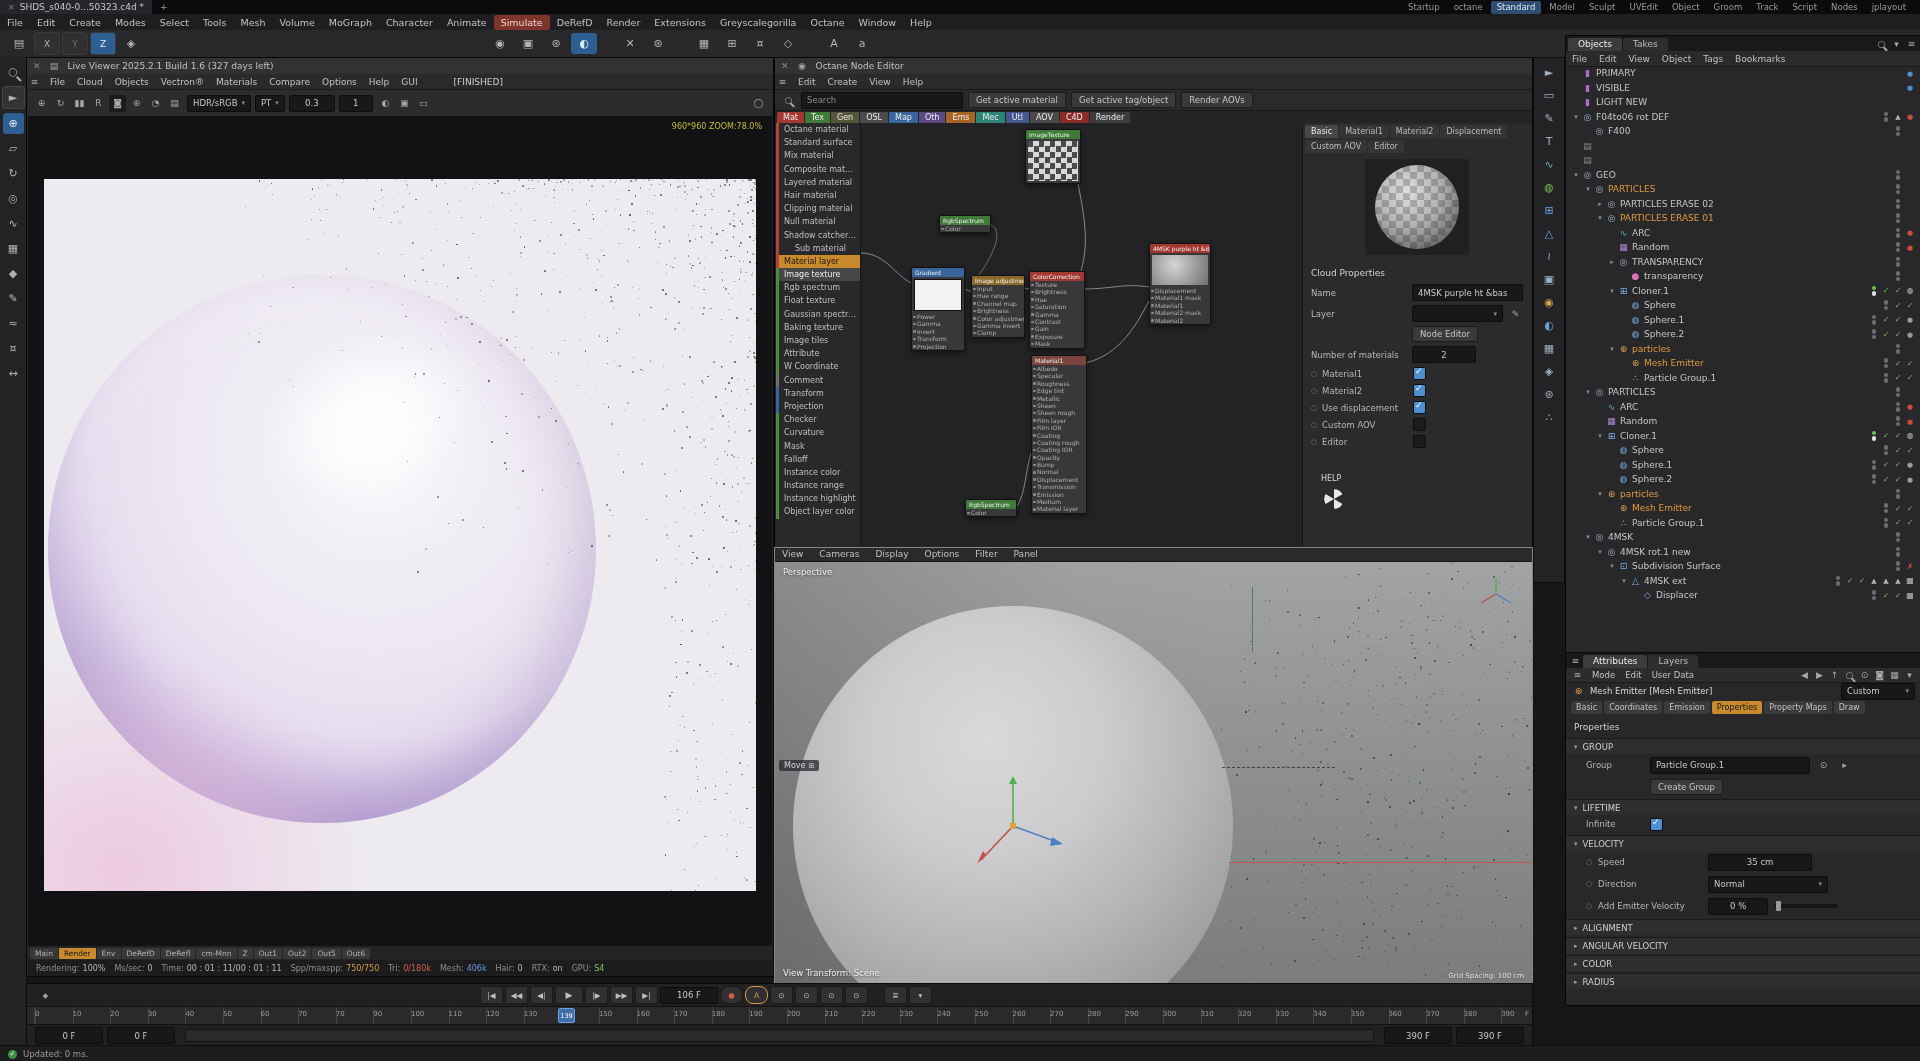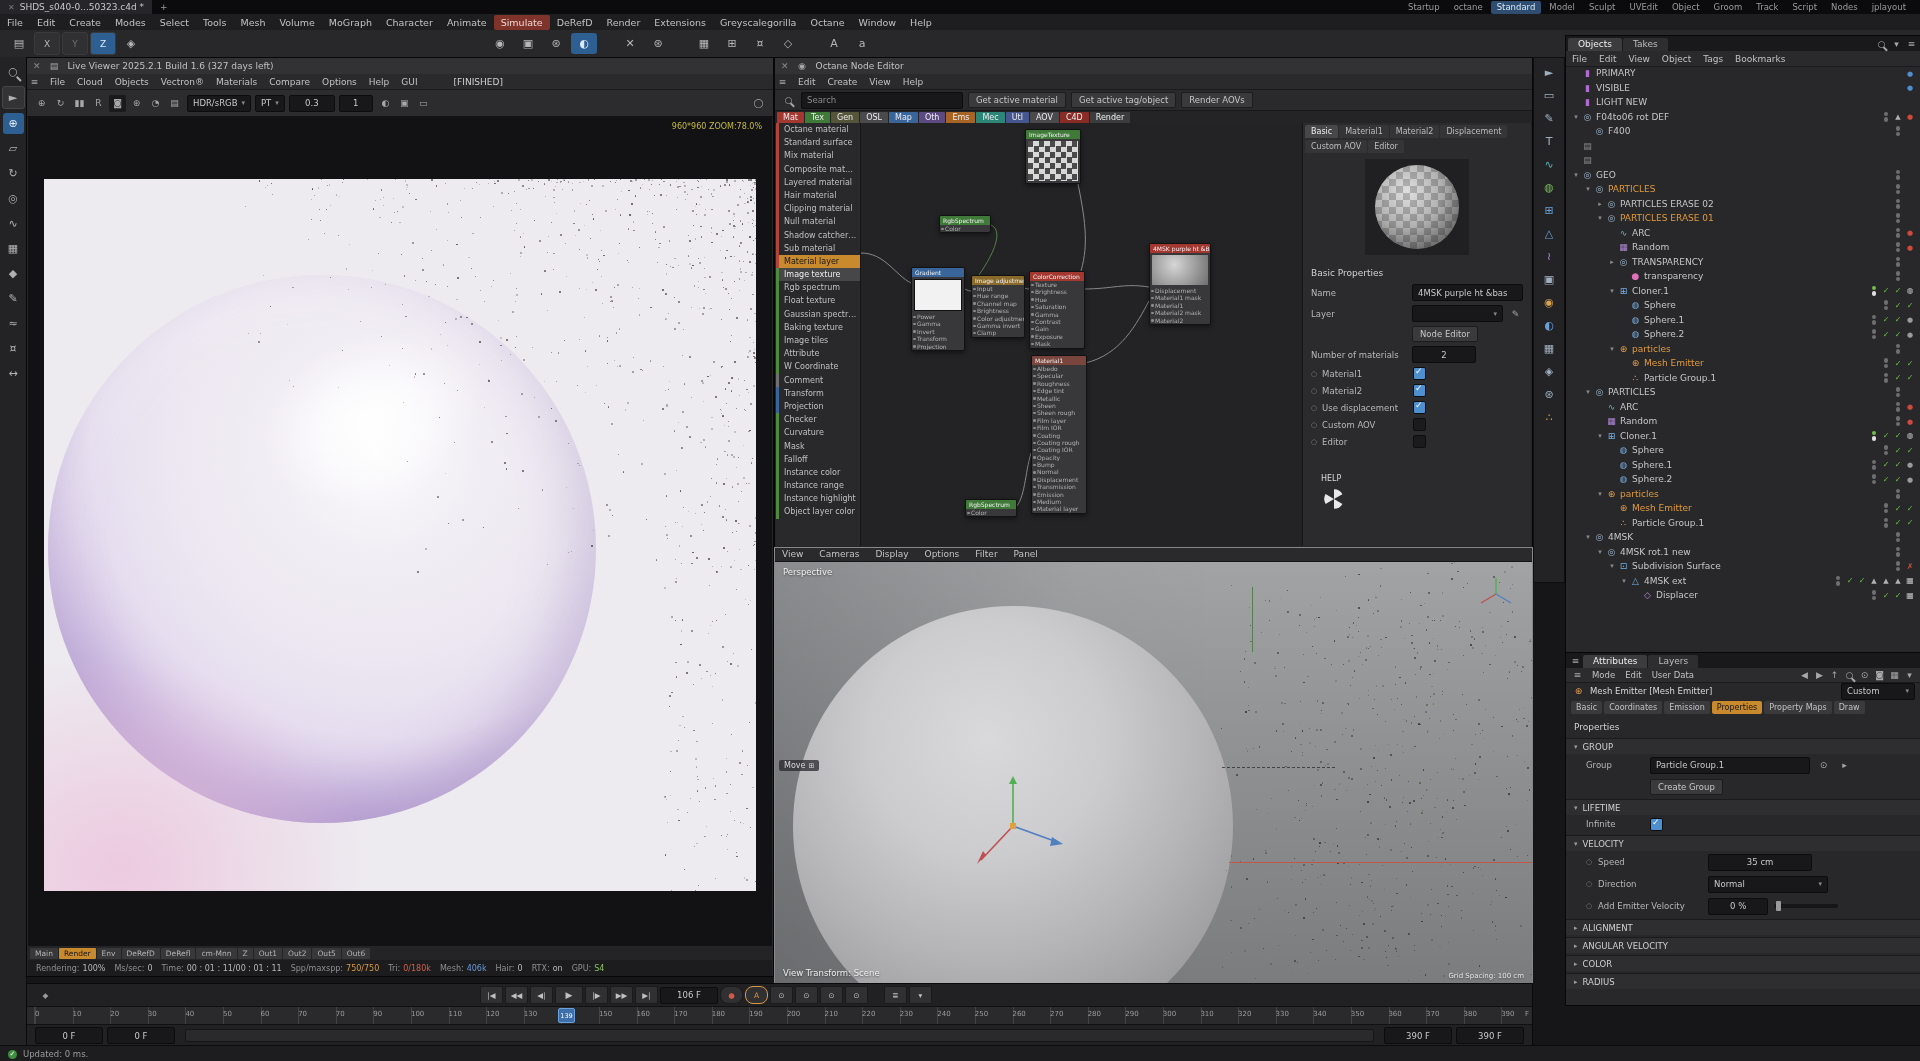--- a/index.html
+++ b/index.html
@@ -1243,21 +1243,21 @@
 
     <div class="ne-item" style="border-left-color: rgb(176, 68, 56);">Octane material</div>
         <div class="ne-item" style="border-left-color: rgb(176, 68, 56);">Standard surface</div>
         <div class="ne-item" style="border-left-color: rgb(176, 68, 56);">Mix material</div>
         <div class="ne-item" style="border-left-color: rgb(176, 68, 56);">Composite material</div>
         <div class="ne-item" style="border-left-color: rgb(176, 68, 56);">Layered material</div>
         <div class="ne-item" style="border-left-color: rgb(176, 68, 56);">Hair material</div>
         <div class="ne-item" style="border-left-color: rgb(176, 68, 56);">Clipping material</div>
         <div class="ne-item" style="border-left-color: rgb(176, 68, 56);">Null material</div>
         <div class="ne-item" style="border-left-color: rgb(176, 68, 56);">Shadow catcher m</div>
-        <div class="ne-item" style="border-left-color: rgb(176, 68, 56);">Sub material</div>
+        <div class="ne-item" style="border-left-color: rgb(176, 68, 56); text-align: center;">Sub material</div>
         <div class="ne-item sel-amber" style="border-left-color: rgb(176, 68, 56);">Material layer</div>
         <div class="ne-item sel-gray" style="border-left-color: rgb(79, 138, 64);">Image texture</div>
         <div class="ne-item" style="border-left-color: rgb(79, 138, 64);">Rgb spectrum</div>
         <div class="ne-item" style="border-left-color: rgb(79, 138, 64);">Float texture</div>
         <div class="ne-item" style="border-left-color: rgb(79, 138, 64);">Gaussian spectrum</div>
         <div class="ne-item" style="border-left-color: rgb(79, 138, 64);">Baking texture</div>
         <div class="ne-item" style="border-left-color: rgb(79, 138, 64);">Image tiles</div>
         <div class="ne-item" style="border-left-color: rgb(79, 138, 64);">Attribute</div>
         <div class="ne-item" style="border-left-color: rgb(79, 138, 64);">W Coordinate</div>
         <div class="ne-item" style="border-left-color: rgb(112, 112, 114);">Comment</div>
@@ -1398,21 +1398,21 @@
           <span class="ptab">Material2</span>
           <span class="ptab">Displacement</span>
         </div>
       <div class="ptabs">
           <span class="ptab">Custom AOV</span>
           <span class="ptab">Editor</span>
         </div>
       <div class="pprev">
           <div class="psphere"></div>
         </div>
-      <div class="psec">Basic Properties</div>
+      <div class="psec">Cloud Properties</div>
       <div class="prow">
           <span class="plabel">Name</span>
           <span class="fld" style="flex:1">4MSK purple ht &amp;bas</span>
         </div>
       <div class="prow">
           <span class="plabel">Layer</span>
           <span class="fld" style="flex:1">
             <span></span>
             <span class="dd" style="margin-left:auto">▾</span>
           </span>

